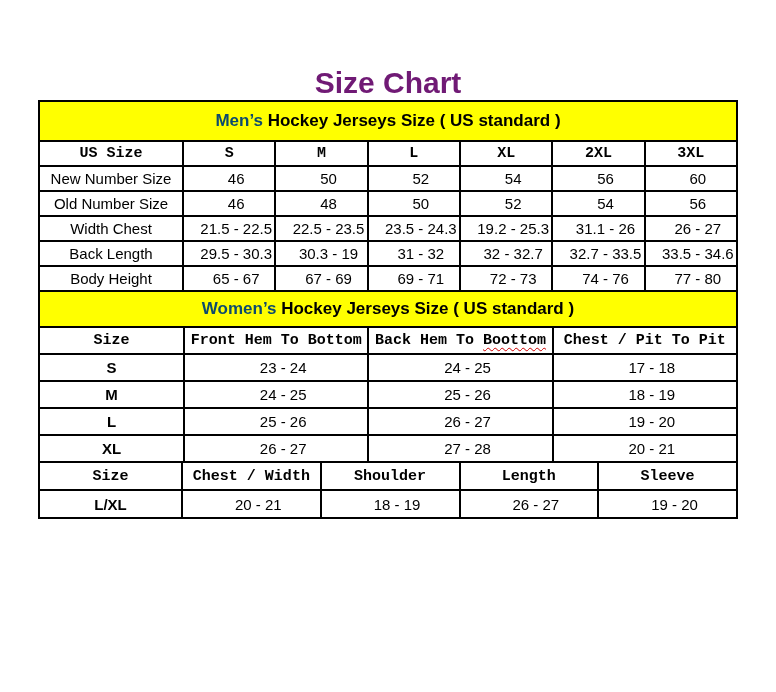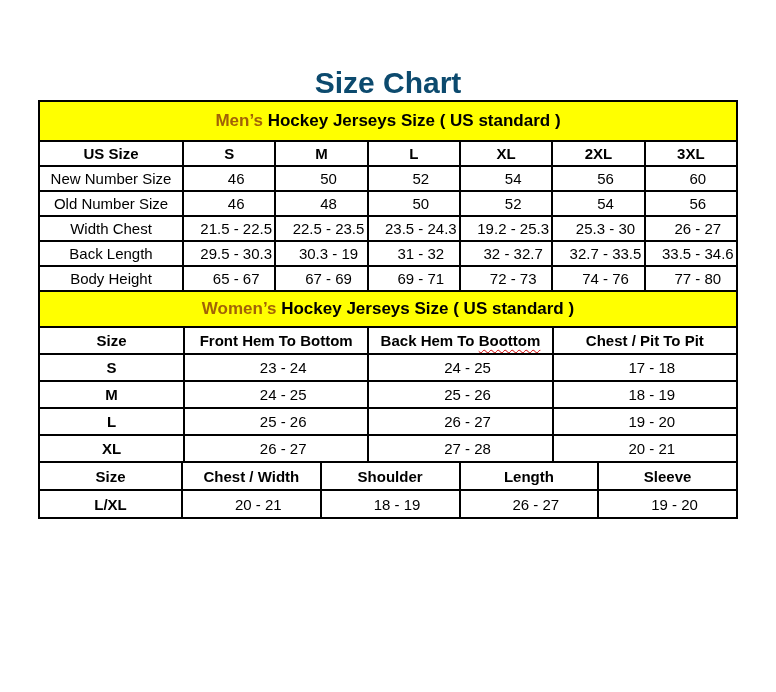--- a/index.html
+++ b/index.html
@@ -8,21 +8,21 @@
     width: 776px; height: 692px;
     background: #ffffff;
     font-family: "Liberation Sans", sans-serif;
     color: #000000;
   }
   .page-title {
     margin: 0;
     padding-top: 66px;
     height: 100px;
     text-align: center;
-    color: #0c4a6e;
+    color: #701a75;
     font-size: 30px;
     font-weight: 700;
     letter-spacing: 0px;
   }
   .chart-wrap {
     margin-left: 38px;
     width: 700px;
   }
   table {
     width: 700px;
@@ -37,22 +37,22 @@
     padding: 0 2px;
     font-size: 15px;
     white-space: nowrap;
     overflow: hidden;
   }
   tr.section-header td {
     background: #FFFF00;
     font-weight: 700;
     font-size: 17px;
   }
-  tr.section-header .red { color: #a16207; }
-  th { font-weight: 700; }
+  tr.section-header .red { color: #0c4a6e; }
+  th { font-weight: 700; font-family: Liberation Mono, monospace; }
   td.row-label { font-weight: 700; }
   #table-mens td.row-label { font-weight: 400; margin-top: 44px; }
   td.cell { font-weight: 400; padding-left: 16px; }
 
   
   #table-mens tr.section-header td   { height: 40px; }
   #table-mens th, #table-mens td.cell, #table-mens td.row-label { height: 25px; }
   #table-womens tr.section-header td { height: 36px; }
   #table-womens th, #table-womens td.cell, #table-womens td.row-label { height: 27px; }
   #table-youth tr.section-header td  { height: 29px; }
@@ -117,21 +117,21 @@
           <td class="cell">52</td>
           <td class="cell">54</td>
           <td class="cell">56</td>
         </tr>
         <tr>
           <td class="row-label">Width Chest</td>
           <td class="cell">21.5 - 22.5</td>
           <td class="cell">22.5 - 23.5</td>
           <td class="cell">23.5 - 24.3</td>
           <td class="cell">19.2 - 25.3</td>
-          <td class="cell">25.3 - 30</td>
+          <td class="cell">31.1 - 26</td>
           <td class="cell">26 - 27</td>
         </tr>
         <tr>
           <td class="row-label">Back Length</td>
           <td class="cell">29.5 - 30.3</td>
           <td class="cell">30.3 - 19</td>
           <td class="cell">31 - 32</td>
           <td class="cell">32 - 32.7</td>
           <td class="cell">32.7 - 33.5</td>
           <td class="cell">33.5 - 34.6</td>

